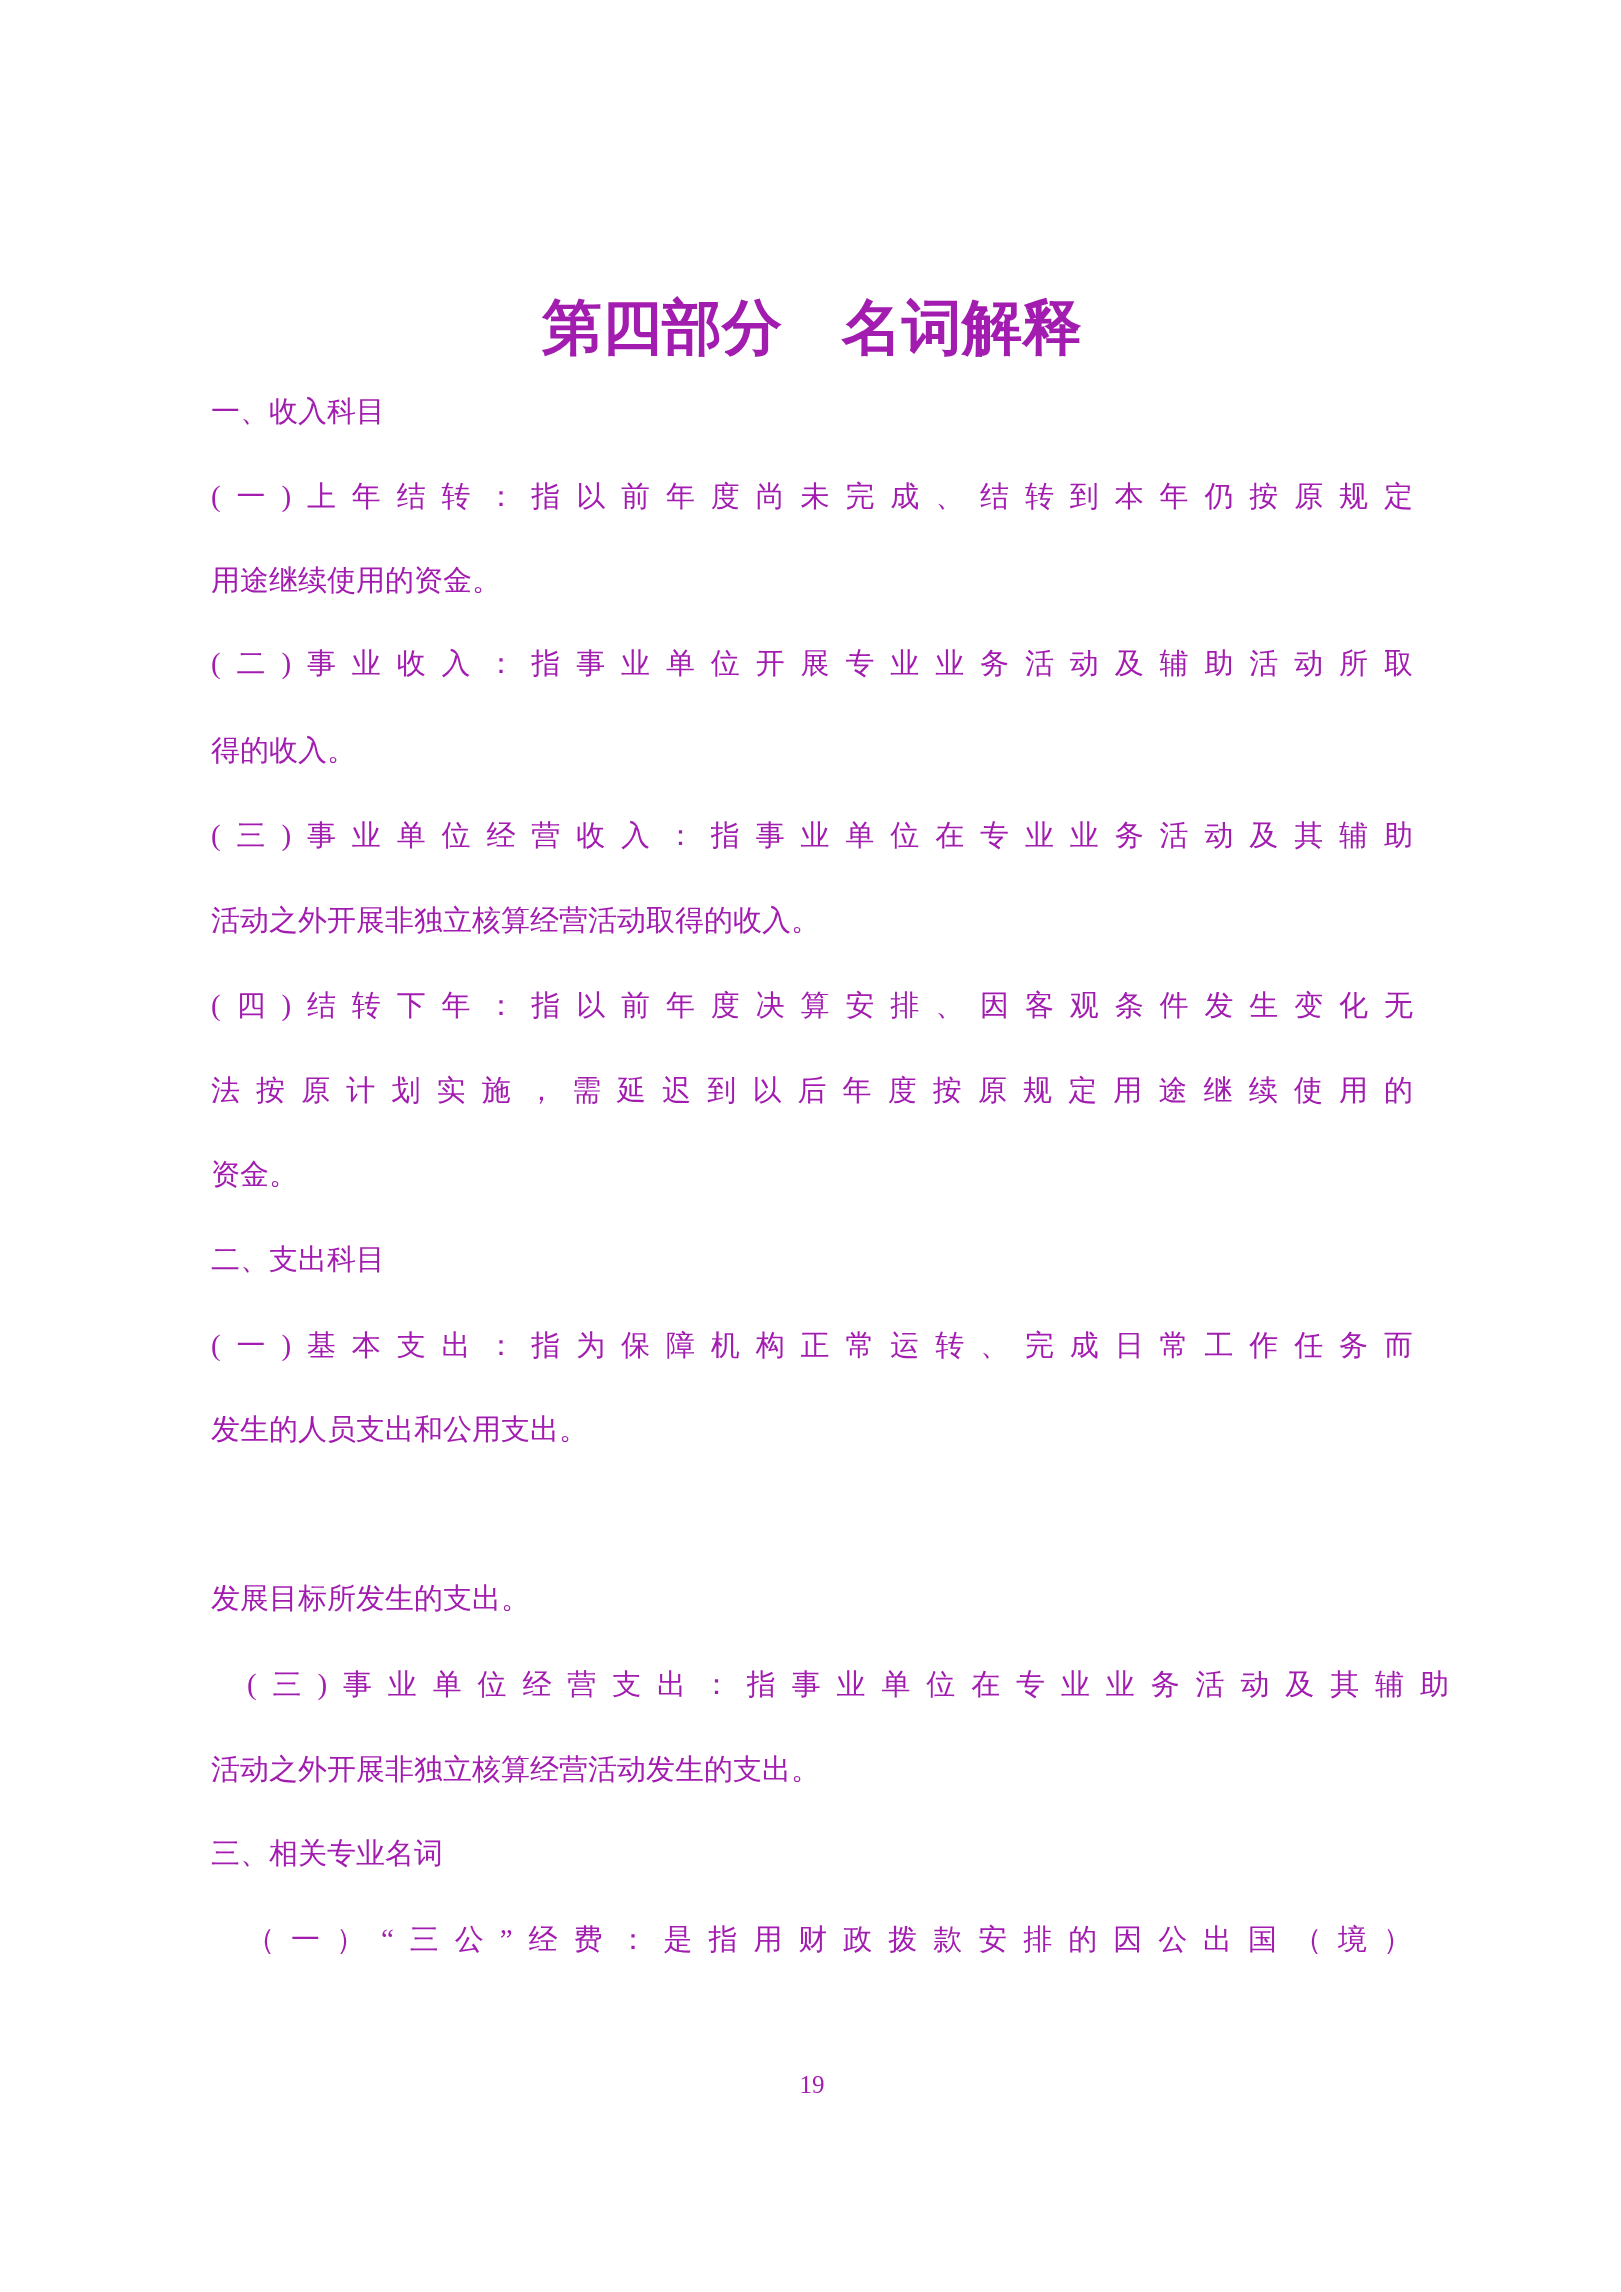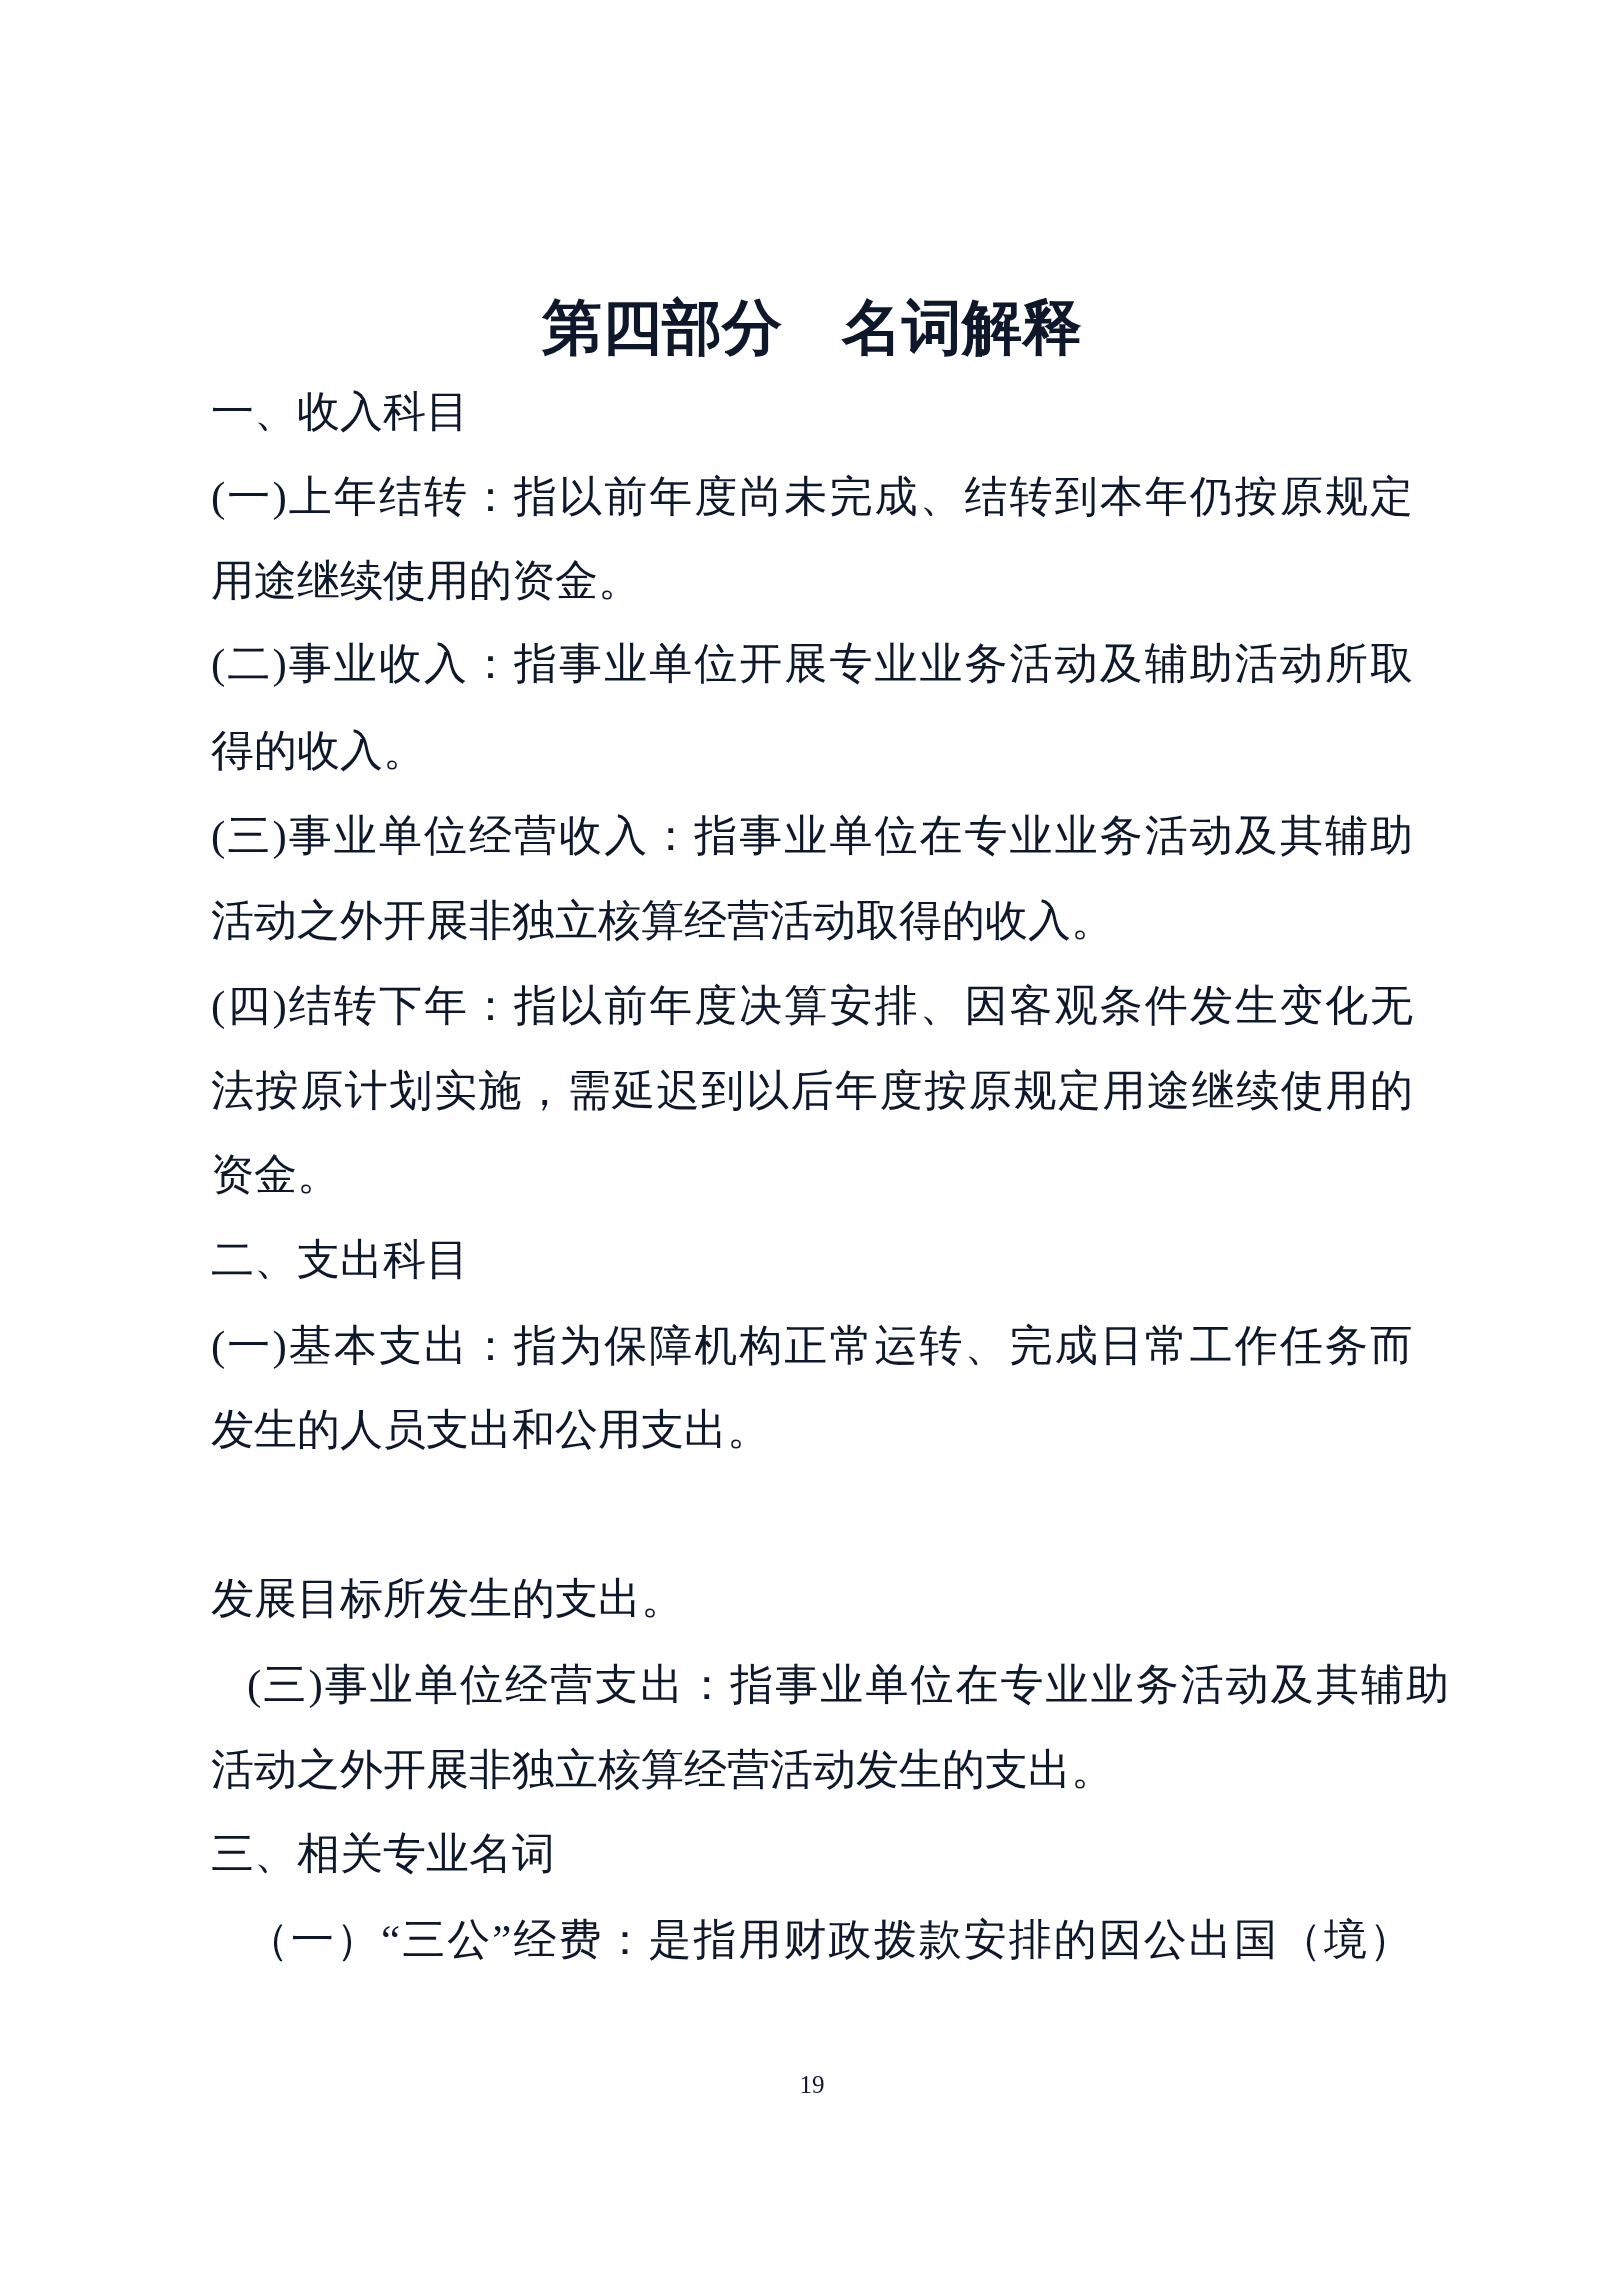--- a/index.html
+++ b/index.html
@@ -34,21 +34,21 @@
     top: 0;
     width: 100%;
     height: 100%;
   }
   .line {
     position: absolute;
     left: 211px;
     width: 1202px;
     height: 85px;
     line-height: 85px;
-    font-size: 43px;
+    font-size: 29px;
     white-space: nowrap;
   }
   .line.justify {
     white-space: normal;
     text-align: justify;
     text-align-last: justify;
   }
   .line.indent {
     padding-left: 35px;
     width: 1166px;
@@ -60,21 +60,21 @@
     width: 1202px;
     height: 44px;
     line-height: 44px;
     text-align: center;
     font-size: 25px;
   }
 </style>
 </head>
 <body>
 
-<div class="page" style="background: rgb(255, 255, 255); color: #0f172a;">
+<div class="page" style="background: rgb(255, 255, 255); color: #a21caf;">
 
   <div class="doc-title">第四部分　名词解释</div>
 
   <div class="text-lines">
       <div class="line" style="top: 369px;">一、收入科目</div>
       <div class="line" style="top: 538px;">用途继续使用的资金。</div>
       <div class="line justify" style="top: 454px;">(一)上年结转：指以前年度尚未完成、结转到本年仍按原规定</div>
       <div class="line justify" style="top: 621px;">(二)事业收入：指事业单位开展专业业务活动及辅助活动所取</div>
       <div class="line" style="top: 708px;">得的收入。</div>
       <div class="line justify" style="top: 793px;">(三)事业单位经营收入：指事业单位在专业业务活动及其辅助</div>

